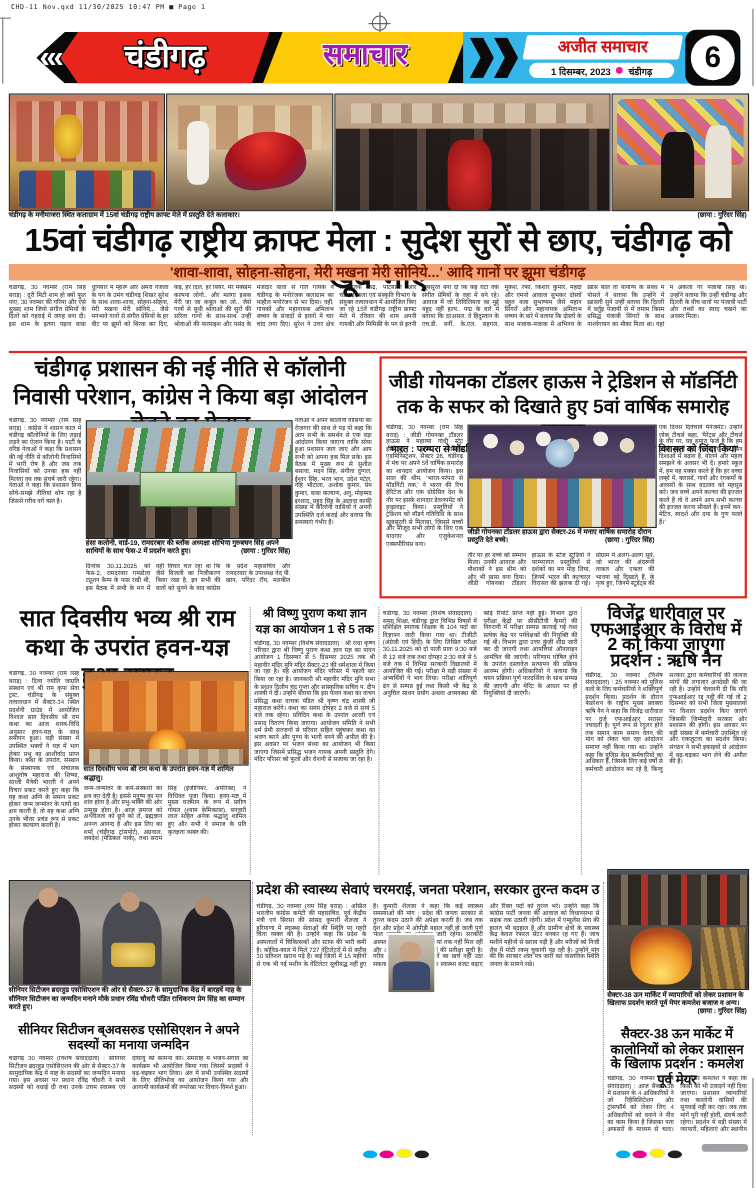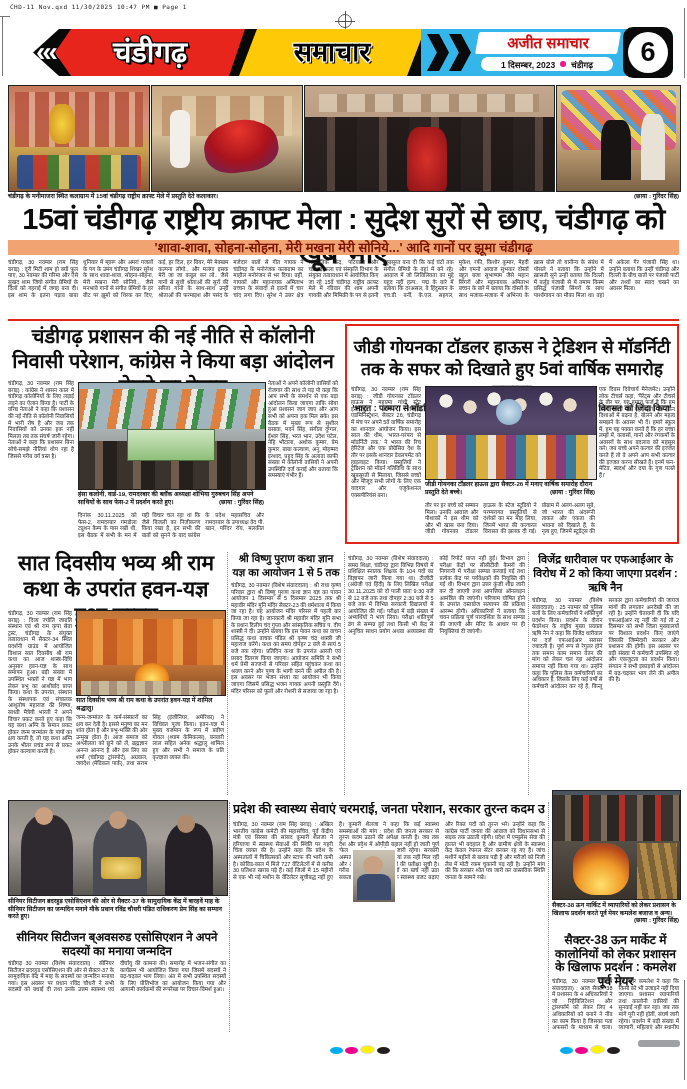--- a/index.html
+++ b/index.html
@@ -13,21 +13,21 @@
   .cropv{width:1px;background:#777;}
   .croph{height:1px;background:#777;}
   
   .masthead{left:33px;top:29px;width:640px;height:47px;}
   .mh-black{inset:0;background:#090909;clip-path:polygon(0 50%,26px 0,99.2% 0,99.2% 100%,26px 100%);border-radius:4px;}
   .mh-guill{left:3px;top:1px;color:#fff;font-size:28px;font-weight:800;letter-spacing:-3px;line-height:44px;}
   .mh-red{left:22px;top:0;width:190px;height:47px;background:#e8251c;clip-path:polygon(0 50%,16px 0,100% 0,174px 100%,16px 100%);}
   .mh-yellow{left:206px;top:0;width:186px;height:47px;background:#fec907;clip-path:polygon(18px 0,100% 0,168px 100%,0 100%);}
   .mh-title{width:100%;text-align:center;font-weight:800;}
   .t-chd{color:#fff;font-size:29px;line-height:47px;text-shadow:-1px -1px 0 #000,1px -1px 0 #000,-1px 1px 0 #000,1px 1px 0 #000,2px 2px 0 #000;}
-  .t-sam{color:#000000;font-size:27px;line-height:47px;text-shadow:-1px -1px 0 #fff,1px -1px 0 #fff,-1px 1px 0 #fff,1px 1px 0 #fff,2px 2px 0 #000;}
+  .t-sam{color:#a21caf;font-size:27px;line-height:47px;text-shadow:-1px -1px 0 #fff,1px -1px 0 #fff,-1px 1px 0 #fff,1px 1px 0 #fff,2px 2px 0 #000;font-family:Liberation Mono, monospace;}
   .mh-blue{left:388px;top:0;width:252px;height:47px;background:#35b6ea;border-radius:0 8px 8px 0;}
   .chev{top:5px;width:22px;height:37px;background:#0a0a0a;clip-path:polygon(0 0,55% 0,100% 50%,55% 100%,0 100%,45% 50%);filter:drop-shadow(0 0 1px #fff);}
   .mh-banner{left:56px;top:3px;width:142px;height:22px;background:#fff;transform:skewX(-10deg);border-radius:2px;}
   .mh-brand{width:100%;text-align:center;color:#d40f12;font-size:15px;font-weight:800;line-height:22px;transform:skewX(10deg);text-shadow:0 1px 0 #00000022;}
   .mh-pill{left:60px;top:28px;width:132px;height:14px;background:#fff;border-radius:7px;display:flex;align-items:center;justify-content:center;gap:5px;}
   .mh-pill .txt{font-size:8.5px;font-weight:700;color:#111;}
   .dot-mag{width:6px;height:6px;border-radius:50%;background:#ed1690;}
   .badge{left:590px;top:-2px;width:50px;height:51px;background:#0a0a0a;border-radius:10px;}
   .badge-circle{position:absolute;inset:5px;background:#fff;border-radius:50%;display:flex;align-items:center;justify-content:center;font-size:27px;font-weight:800;color:#0a0a0a;}
   
@@ -164,21 +164,21 @@
 <div class="abs" style="left:231px;top:552px;width:110px;height:243px;">
   <div class="headline-s">श्री विष्णु पुराण कथा ज्ञान यज्ञ का आयोजन 1 से 5 तक</div>
   <div class="bodytxt" style="margin-top:3px;height:210px;">चंडीगढ़, 30 नवम्बर (विशेष संवाददाता) : श्री राधा कृष्ण परिवार द्वारा श्री विष्णु पुराण कथा ज्ञान यज्ञ का पावन आयोजन 1 दिसम्बर से 5 दिसम्बर 2025 तक श्री महावीर मंदिर मुनि मंदिर सैक्टर-23 की धर्मशाला में किया जा रहा है। यह आयोजन मंदिर परिसर में पहली बार किया जा रहा है। जानकारी श्री महावीर मंदिर मुनि सभा के प्रधान दिलीप चंद गुप्ता और सांस्कृतिक सचिव प. दीप शास्त्री ने दी। उन्होंने बताया कि इस पावन कथा का वाचन प्रसिद्ध कथा वाचक पंडित श्री कृष्ण चंद्र शास्त्री जी महाराज करेंगे। कथा का समय दोपहर 2 बजे से सायं 5 बजे तक रहेगा। प्रतिदिन कथा के उपरांत आरती एवं प्रसाद वितरण किया जाएगा। आयोजन समिति ने सभी धर्म प्रेमी सज्जनों से परिवार सहित पहुंचकर कथा का श्रवण करने और पुण्य के भागी बनने की अपील की है। इस अवसर पर भजन संध्या का आयोजन भी किया जाएगा जिसमें प्रसिद्ध भजन गायक अपनी प्रस्तुति देंगे। मंदिर परिसर को फूलों और रोशनी से सजाया जा रहा है।</div>
 </div>
 
 <div class="abs" style="left:348px;top:552px;width:177px;height:243px;">
   <div class="bodytxt" style="margin-top:3px;height:208px;columns:2;column-gap:6px;">चंडीगढ़, 30 नवम्बर (विशेष संवाददाता) : समग्र शिक्षा, चंडीगढ़ द्वारा विभिन्न विषयों में प्रशिक्षित स्नातक शिक्षक के 104 पदों का विज्ञापन जारी किया गया था। टीजीटी (अंग्रेजी एवं हिंदी) के लिए लिखित परीक्षा 30.11.2025 को दो पाली प्रातः 9:30 बजे से 12 बजे तक तथा दोपहर 2:30 बजे से 5 बजे तक में विभिन्न सरकारी विद्यालयों में आयोजित की गई। परीक्षा में बड़ी संख्या में अभ्यर्थियों ने भाग लिया। परीक्षा शांतिपूर्ण ढंग से सम्पन्न हुई तथा किसी भी केंद्र से अनुचित साधन प्रयोग अथवा अव्यवस्था की कोई रिपोर्ट प्राप्त नहीं हुई। विभाग द्वारा परीक्षा केंद्रों पर सीसीटीवी कैमरों की निगरानी में परीक्षा सम्पन्न करवाई गई तथा प्रत्येक केंद्र पर पर्यवेक्षकों की नियुक्ति की गई थी। विभाग द्वारा उत्तर कुंजी शीघ्र जारी कर दी जाएगी तथा आपत्तियां ऑनलाइन आमंत्रित की जाएंगी। परिणाम घोषित होने के उपरांत दस्तावेज सत्यापन की प्रक्रिया आरम्भ होगी। अधिकारियों ने बताया कि चयन प्रक्रिया पूर्ण पारदर्शिता के साथ सम्पन्न की जाएगी और मेरिट के आधार पर ही नियुक्तियां दी जाएंगी।</div>
 </div>
 
 <div class="abs" style="left:532px;top:552px;width:147px;height:243px;">
-  <div class="headline-s" style="font-size:11px;line-height:14px;">विजेंद्र धारीवाल पर एफआईआर के विरोध में 2 को किया जाएगा प्रदर्शन : ऋषि नैन</div>
+  <div class="headline-s" style="font-size:16px;line-height:14px;">विजेंद्र धारीवाल पर एफआईआर के विरोध में 2 को किया जाएगा प्रदर्शन : ऋषि नैन</div>
   <div class="bodytxt" style="margin-top:3px;height:208px;columns:2;column-gap:6px;">चंडीगढ़, 30 नवम्बर (विशेष संवाददाता) : 25 नवम्बर को पुलिस बलों के लिए कर्मचारियों ने शक्तिपूर्ण प्रदर्शन किया। प्रदर्शन के दौरान फेडरेशन के राष्ट्रीय मुख्य प्रवक्ता ऋषि नैन ने कहा कि विजेंद्र धारीवाल पर दर्ज एफआईआर सरासर ज्यादती है। पूर्ण रूप से रेगुलर होने तक समान काम समान वेतन की मांग को लेकर चल रहा आंदोलन समाप्त नहीं किया गया था। उन्होंने कहा कि पुलिस केस कर्मचारियों का अधिकार है, जिसके लिए कई वर्षों से कर्मचारी आंदोलन कर रहे हैं, किन्तु सरकार द्वारा कर्मचारियों की जायज मांगों की लगातार अनदेखी की जा रही है। उन्होंने चेतावनी दी कि यदि एफआईआर रद्द नहीं की गई तो 2 दिसम्बर को सभी जिला मुख्यालयों पर विशाल प्रदर्शन किए जाएंगे जिसकी जिम्मेदारी सरकार और प्रशासन की होगी। इस अवसर पर बड़ी संख्या में कर्मचारी उपस्थित रहे और एकजुटता का प्रदर्शन किया। संगठन ने सभी इकाइयों से आंदोलन में बढ़-चढ़कर भाग लेने की अपील की है।</div>
 </div>
 
 <div class="abs dotsep" style="left:229px;top:802px;height:230px;"></div>
 <div class="abs dotsep" style="left:548px;top:802px;height:230px;"></div>
 
 <div class="abs" style="left:8px;top:800px;width:218px;height:235px;">
   <div class="photo" style="left:0;top:0;width:218px;height:94px;background:linear-gradient(180deg,#8e8a84 0%,#a5a09a 40%,#5c5852 100%);">
     <div class="blob" style="left:12px;top:14px;width:52px;height:80px;background:#2e2a30;border-radius:40% 40% 0 0;"></div>
     <div class="blob" style="left:84px;top:18px;width:54px;height:76px;background:#4a4a52;border-radius:40% 40% 0 0;"></div>

